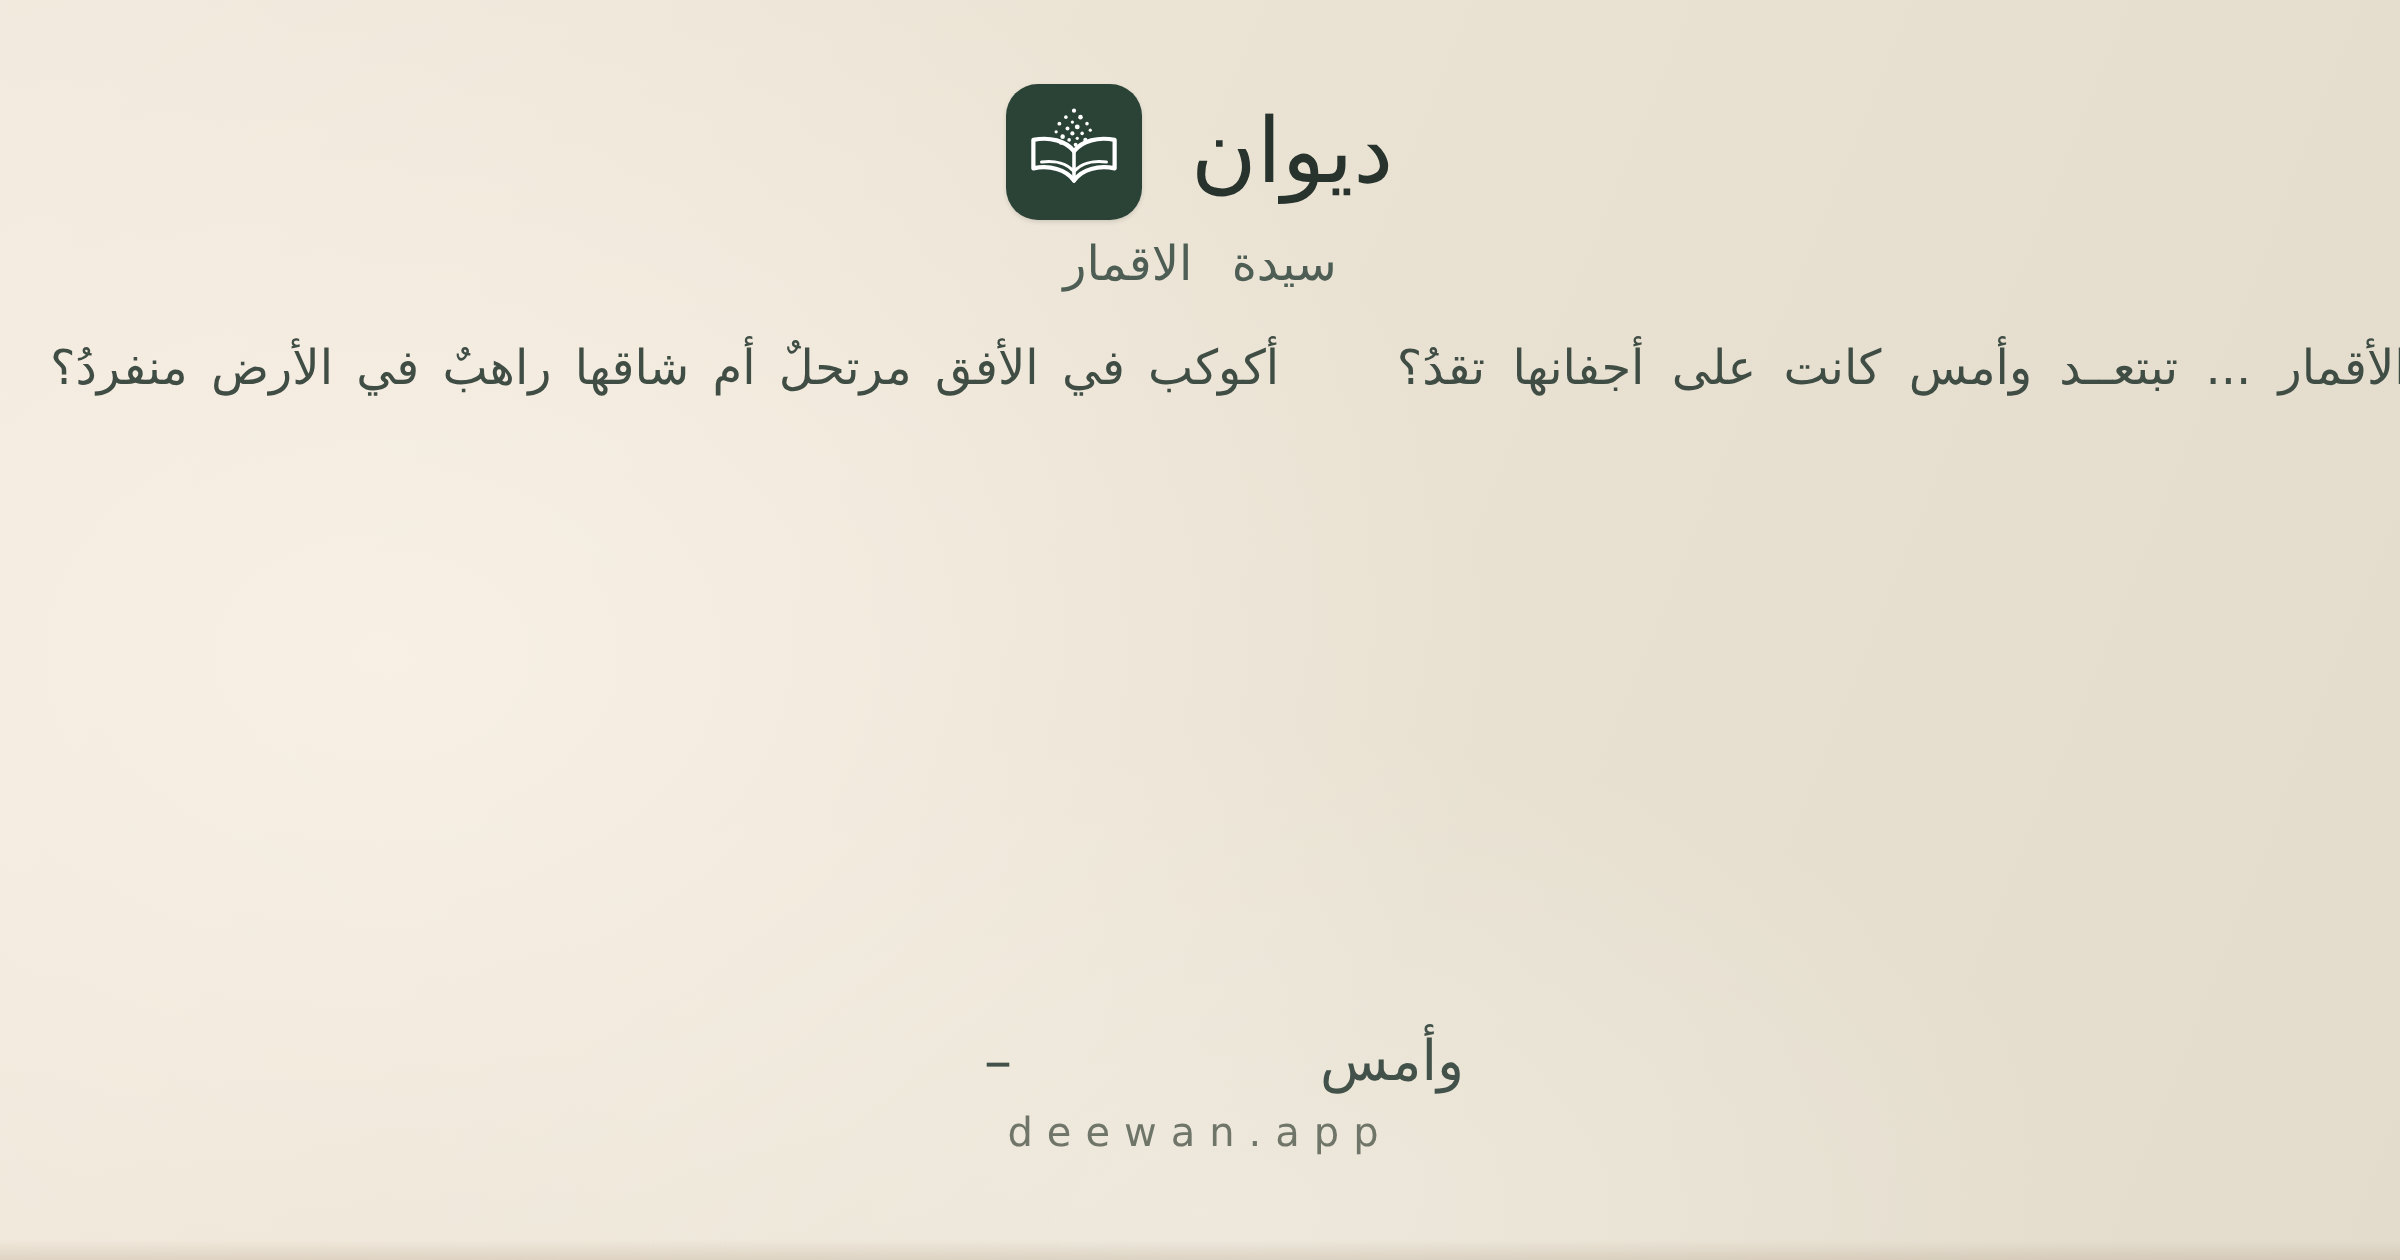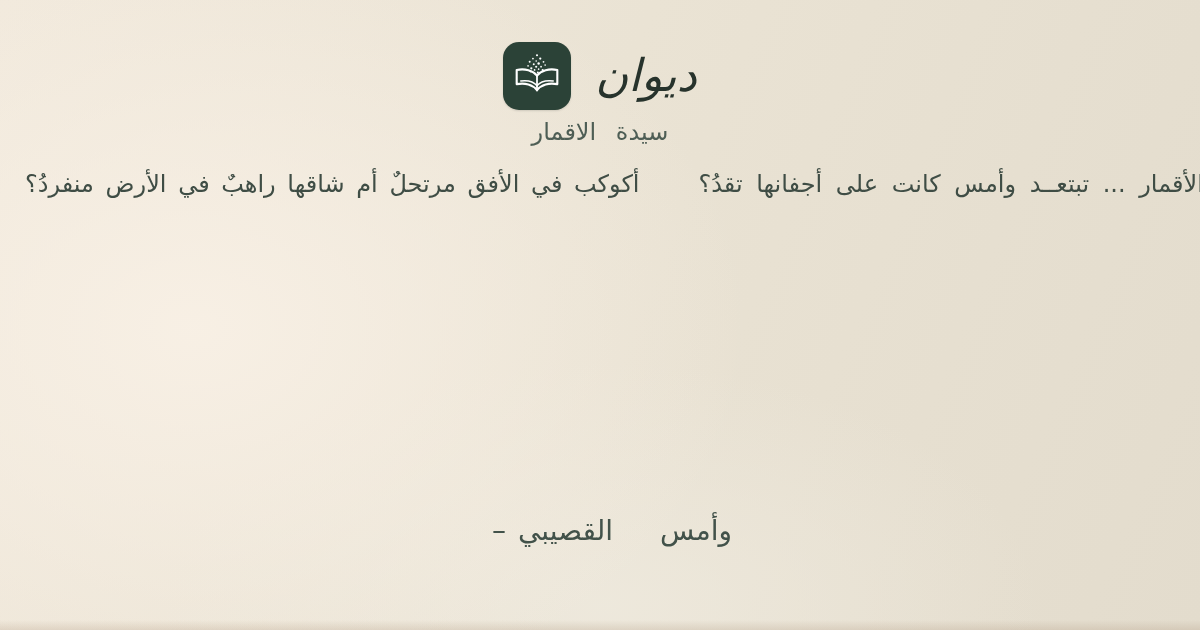--- a/index.html
+++ b/index.html
@@ -15,21 +15,21 @@
   }
   .card::after{ 
     content:"";position:absolute;left:0;right:0;bottom:0;height:10px;
     background:linear-gradient(to bottom, rgba(164,138,112,0), rgba(164,138,112,.22));
     pointer-events:none;
   }
 
   
   .brand-row{
     position:absolute;top:42px;left:0;width:100%;
-    display:flex;justify-content:center;align-items:flex-start;gap:24px;font-style:italic;
+    display:flex;justify-content:center;align-items:flex-start;gap:24px;
   }
   .app-icon{
     width:68px;height:68px;border-radius:16px;
     background:#2b4237;
     display:flex;align-items:center;justify-content:center;
     box-shadow:0 1px 2px rgba(40,50,40,.15);
     flex:0 0 auto;
   }
   .brand-name{
     font-size:45px;line-height:68px;
@@ -117,19 +117,19 @@
   <div class="poem-title">سيدة الاقمار</div>
 
   <div class="verse-line">
     <span class="seg seg-right">سيدة الأقمار ... تبتعــد وأمس كانت على أجفانها تقدُ؟</span>
     <span class="seg seg-left">أكوكب في الأفق مرتحلٌ أم شاقها راهبٌ في الأرض منفردُ؟</span>
   </div>
 
   <div class="author-row">
     <span>وأمس</span>
     <span class="author-rest">
-      <span>القصيبي</span>
       <span>–</span>
     </span>
   </div>
 
+  <div class="site-domain">deewan.app</div>
 
 </div>
 
 </body></html>

